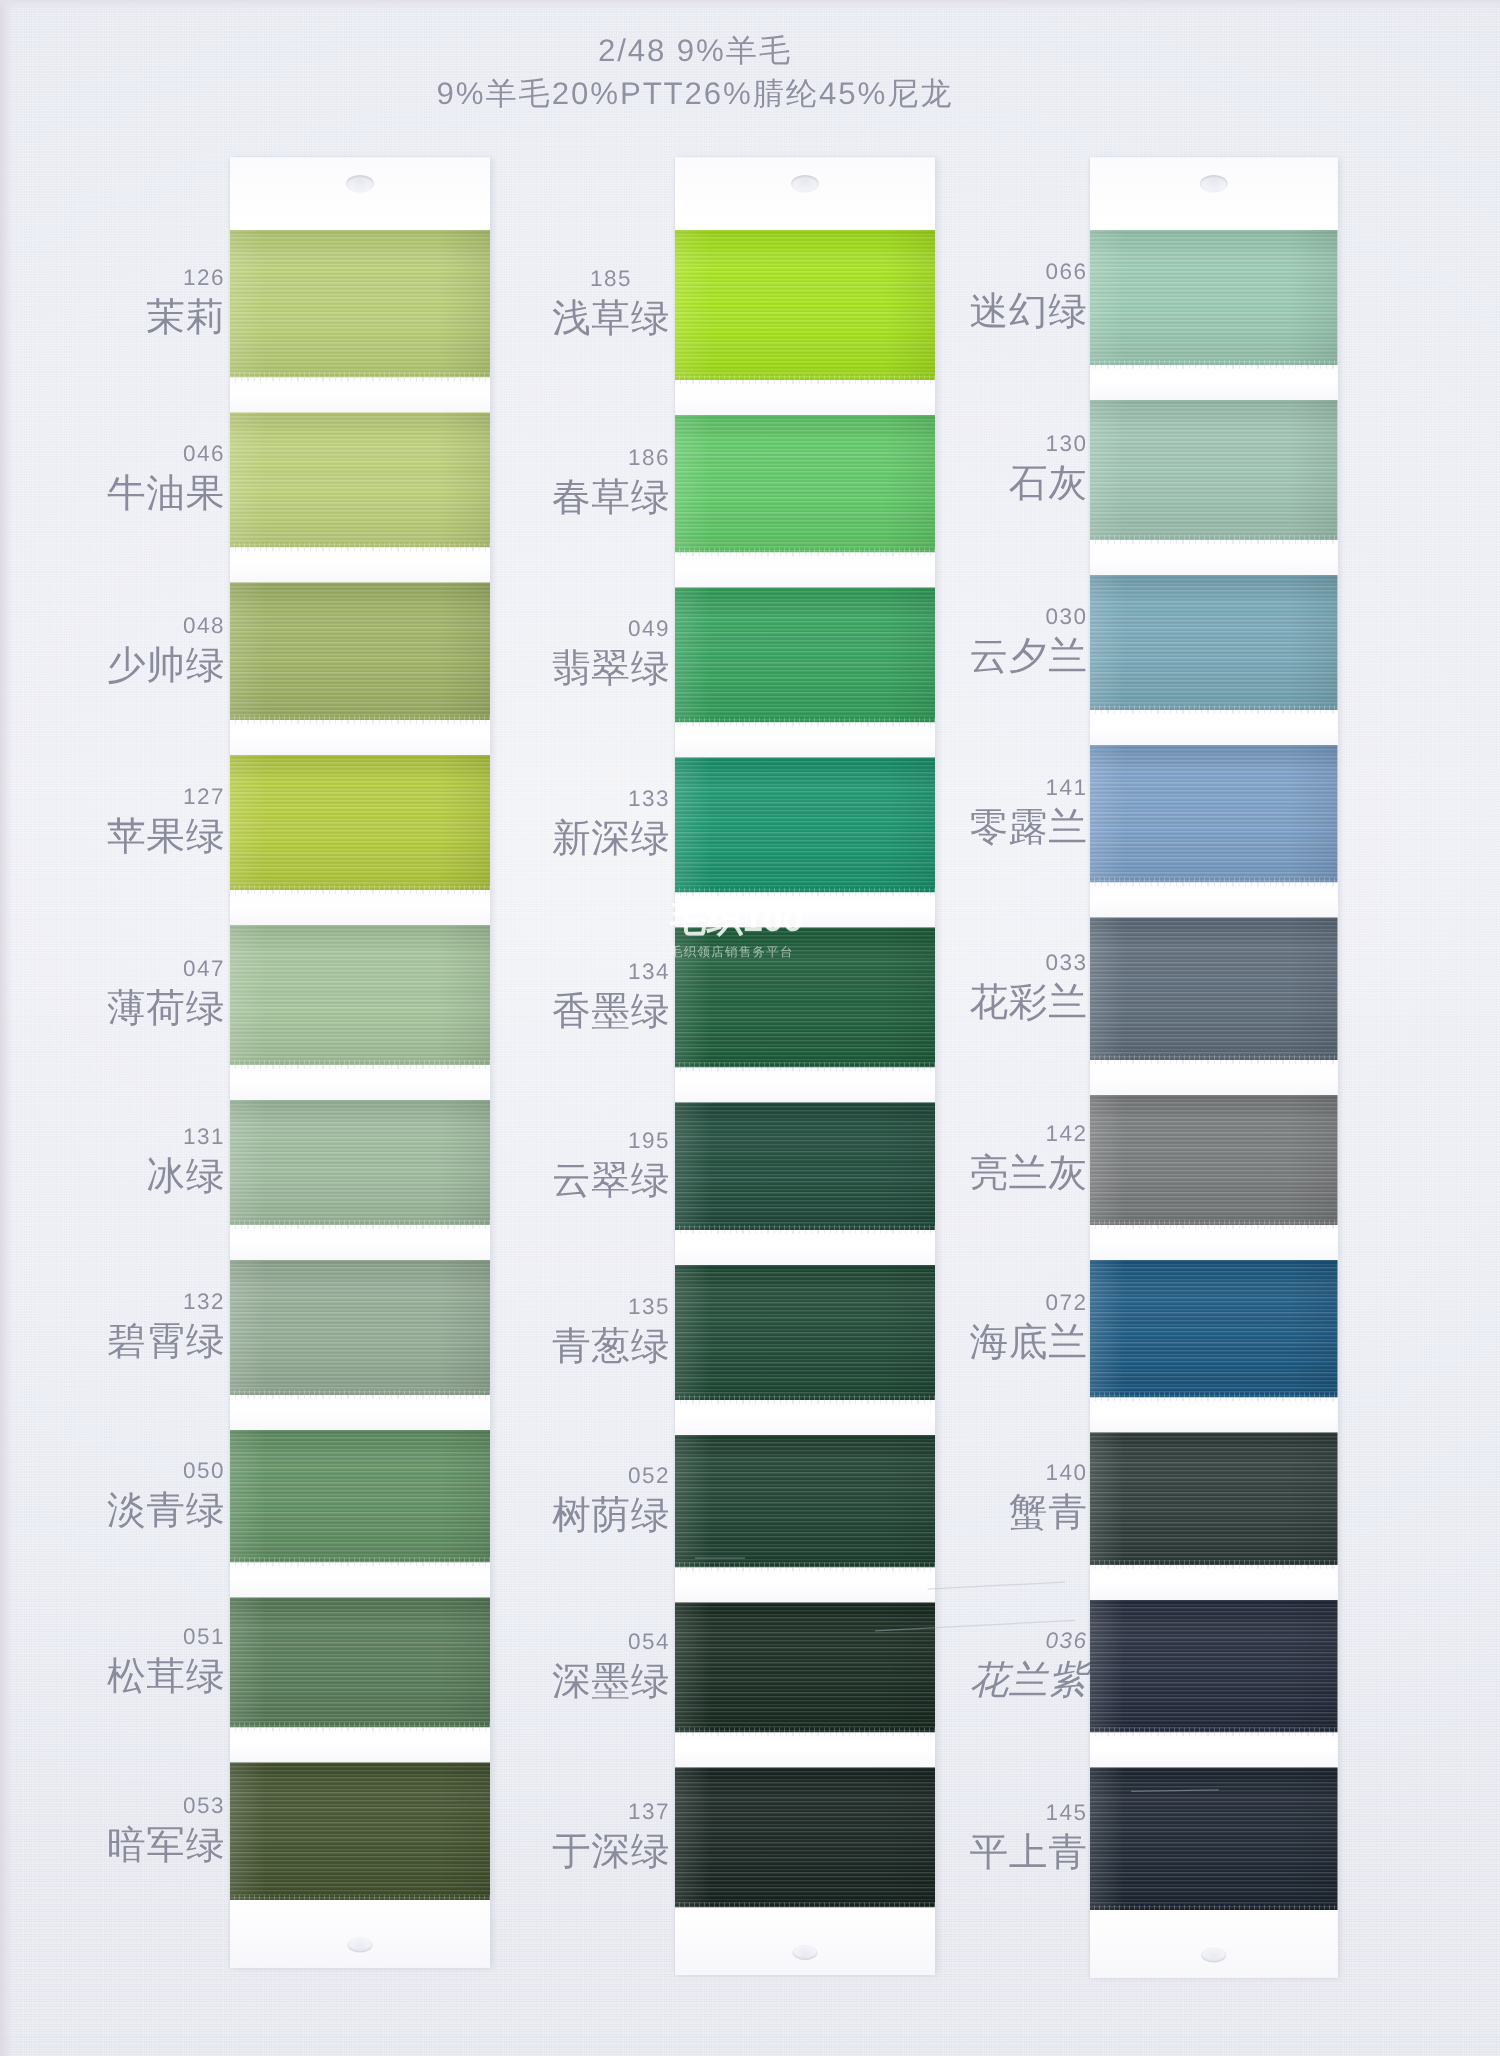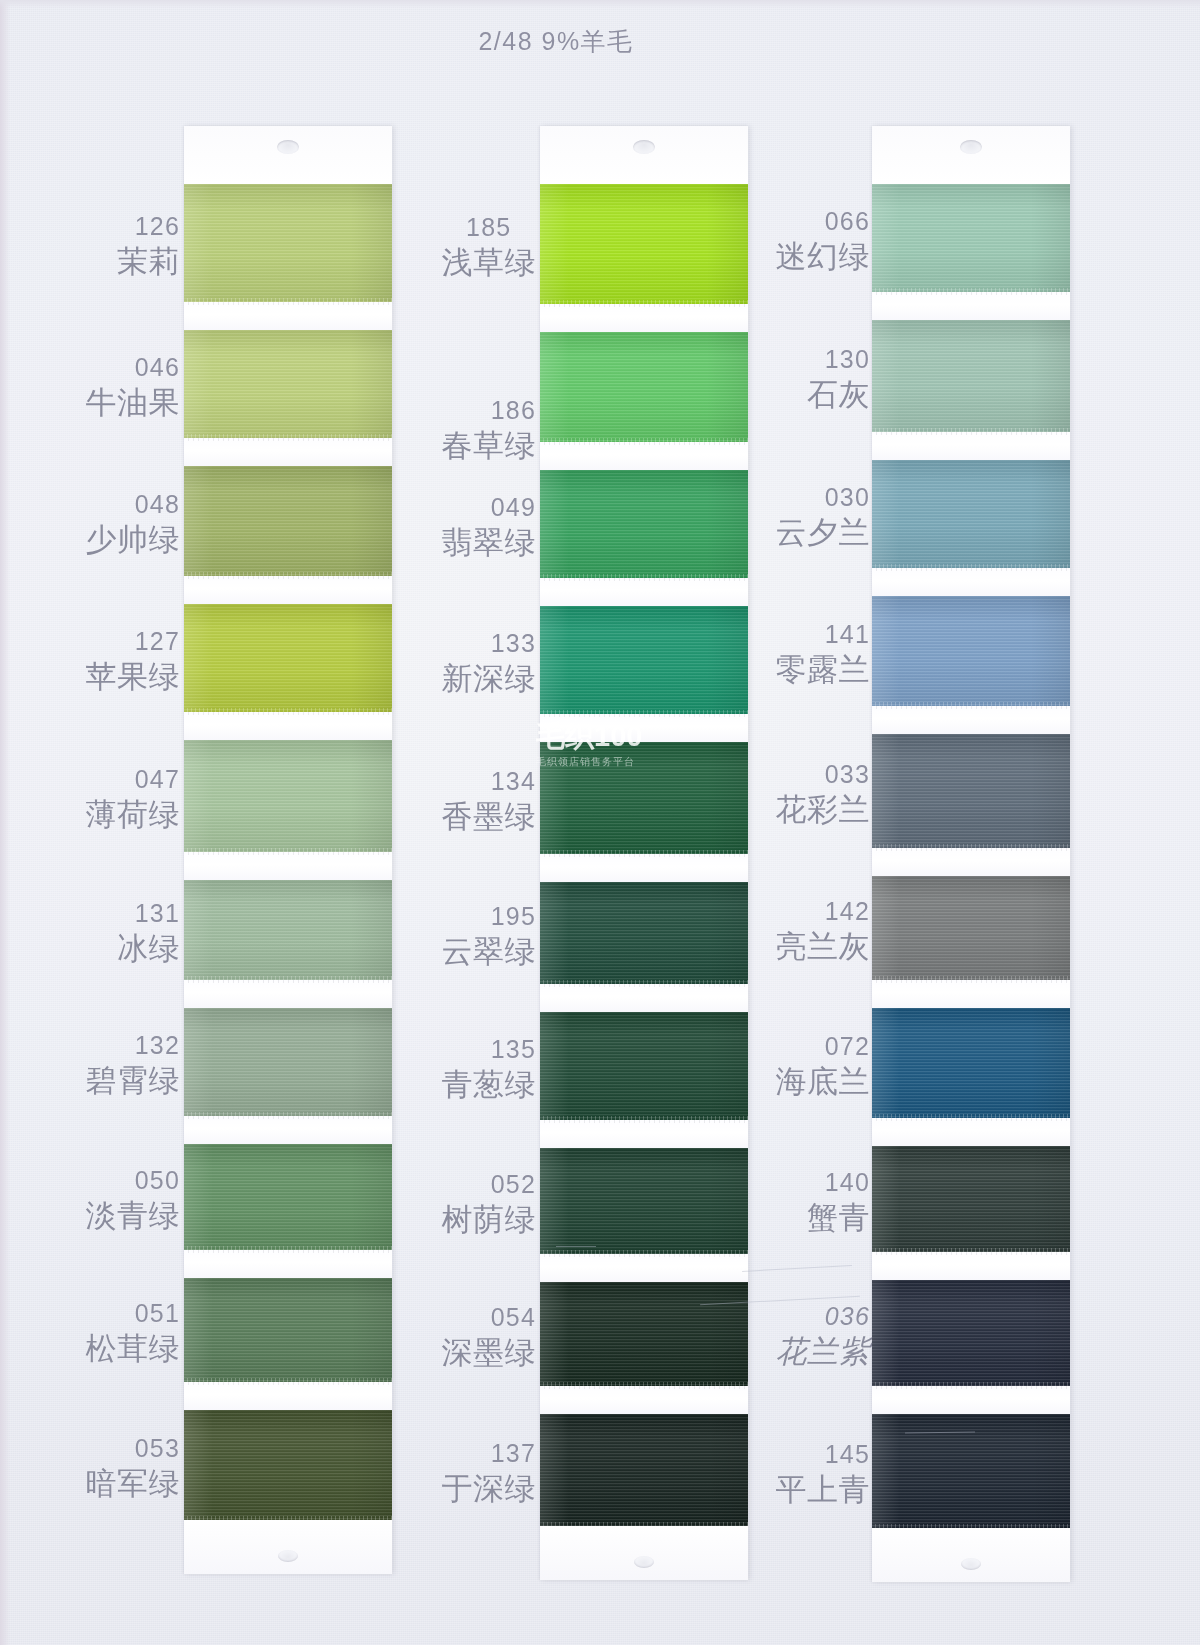--- a/index.html
+++ b/index.html
@@ -136,21 +136,21 @@
   
   .label {
     position: absolute;
     right: 4px;
     text-align: right;
     color: #8b8d9e;
     text-shadow: 0 0 1px rgba(255,255,255,.7);
     line-height: 1.08;
   }
   .label .code {
-    font-size: 25px;
+    font-size: 18px;
     letter-spacing: 1.2px;
     color: #8d8fa0;
   }
   .label .name {
     font-size: 31px;
     letter-spacing: .5px;
     margin-top: 5px;
     color: #8a8c9d;
     white-space: nowrap;
   }
@@ -184,20 +184,21 @@
 </head>
 <body>
 
 <div id="root">
   <div id="grain"></div>
   <div id="edge-left"></div>
   <div id="edge-top"></div>
 
   <div id="header">
     <div class="line l1">2/48  9%羊毛</div>
+    <div class="line l2">9%羊毛20%PTT26%腈纶45%尼龙</div>
   </div>
 
   <div class="column" id="col-1">
     <div class="col-inner">
       <div class="labels">
           <div class="label" style="top: 87px;">
             <div class="code">126</div>
             <div class="name">茉莉</div>
           </div>
           <div class="label" style="top: 228px;">
@@ -309,21 +310,21 @@
     </div>
   </div>
 
   <div class="column" id="col-2">
     <div class="col-inner">
       <div class="labels">
           <div class="label" style="top: 88px; text-align: center;">
             <div class="code">185</div>
             <div class="name">浅草绿</div>
           </div>
-          <div class="label" style="top: 231px; margin-top: 40px;">
+          <div class="label" style="top: 231px;">
             <div class="code">186</div>
             <div class="name">春草绿</div>
           </div>
           <div class="label" style="top: 368px;">
             <div class="code">049</div>
             <div class="name">翡翠绿</div>
           </div>
           <div class="label" style="top: 504px;">
             <div class="code">133</div>
             <div class="name">新深绿</div>

